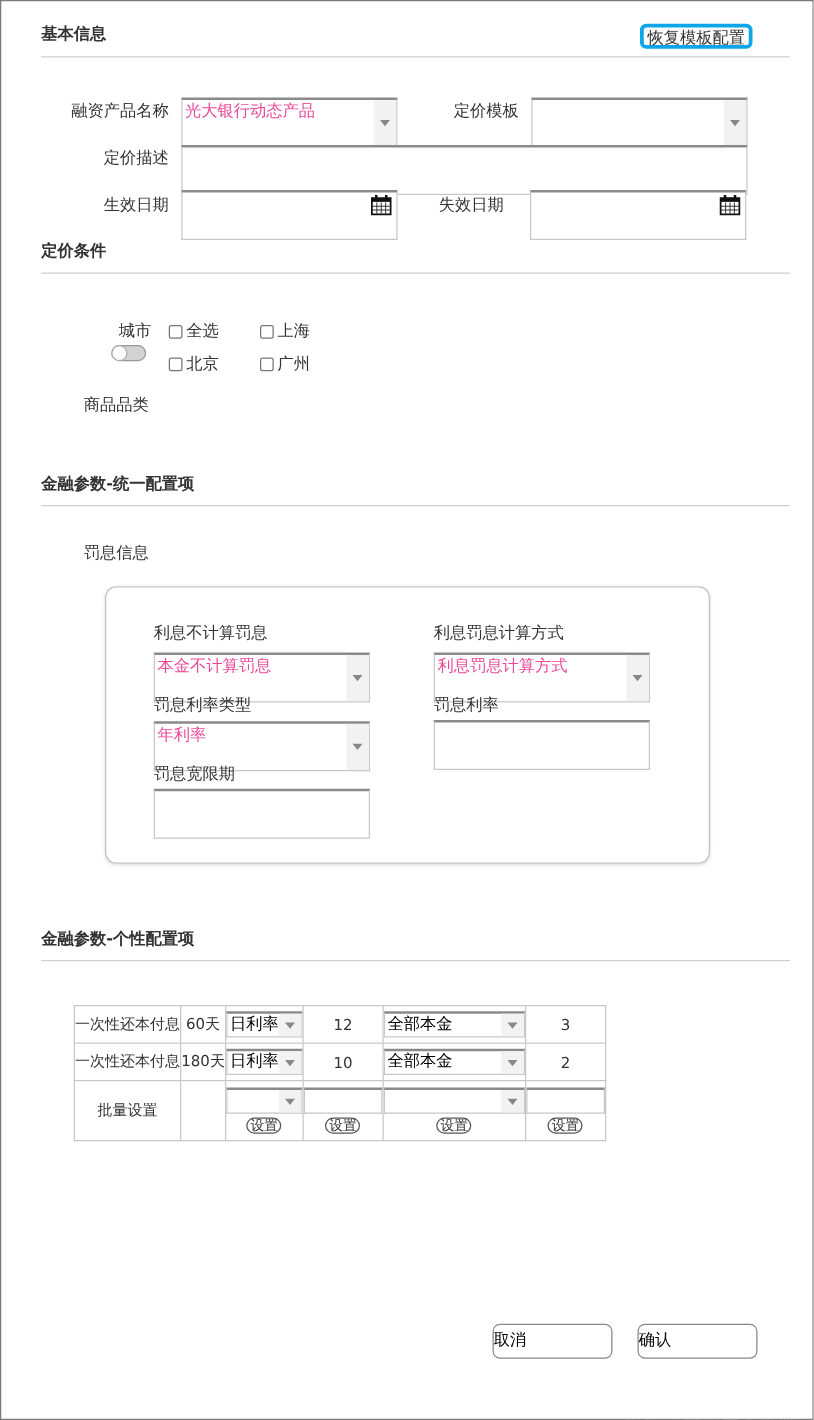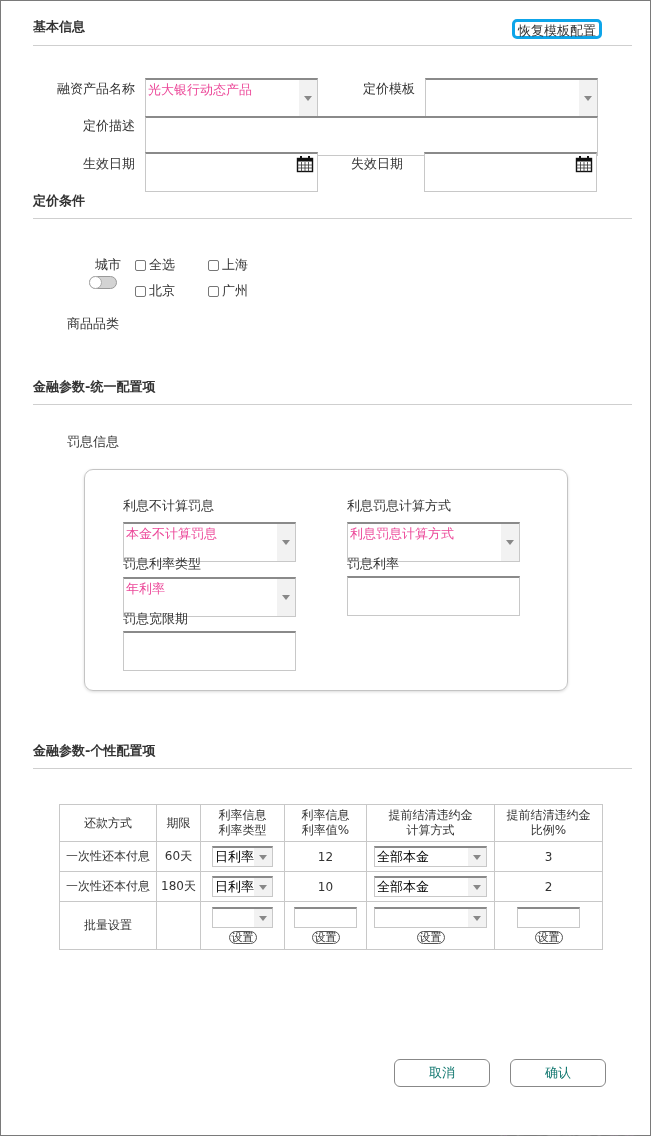--- a/index.html
+++ b/index.html
@@ -18,21 +18,21 @@
     .cb { position: absolute; display: flex; align-items: center; font-size: 13px; color: #333; }
     .cb .box { width: 11px; height: 11px; border: 1px solid #777; border-radius: 2px; margin-right: 3px; background: #fff; }
     .toggle { position: absolute; width: 28px; height: 13px; border-radius: 7px; background: #d3d3d3; border: 1px solid #999; }
     .toggle .knob { position: absolute; left: -1px; top: -1px; width: 13px; height: 13px; border-radius: 50%; background: #fff; border: 1px solid #aaa; }
     .panel { position: absolute; left: 84px; top: 469px; width: 484px; height: 222px; border: 1px solid #c4c4c4; border-radius: 9px; box-shadow: 0 1px 3px rgba(0,0,0,0.15); }
     table.grid { position: absolute; left: 59px; top: 804px; border-collapse: collapse; font-size: 12px; color: #333; }
     table.grid td { border: 1px solid #c8c8c8; text-align: center; vertical-align: middle; padding: 0; position: relative; }
     .cell-select { position: relative; display: inline-block; background: #fff; border: 1px solid #c8c8c8; border-top: 2px solid #8a8a8a; height: 21px; text-align: left; font-size: 13px; color: #000; padding-left: 2px; line-height: 17px; vertical-align: middle; }
     .cell-input { display: inline-block; background: #fff; border: 1px solid #c8c8c8; border-top: 2px solid #8a8a8a; height: 21px; vertical-align: middle; }
     .set-btn { display: inline-block; border: 1px solid #555; border-radius: 7px; font-size: 11px; line-height: 11px; height: 13px; padding: 0 2px; color: #333; background: #fff; }
-    .big-btn { position: absolute; width: 96px; height: 28px; border: 1px solid #888; border-radius: 6px; background: #fff; font-size: 13px; color: #0f766e; text-align: center; line-height: 26px; }
+    .big-btn { position: absolute; width: 96px; height: 28px; border: 1px solid #888; border-radius: 6px; background: #fff; font-size: 13px; color: #000000; line-height: 26px; }
     .watermark { position: absolute; right: 14px; top: 1134px; font-size: 15px; color: #701a75; text-shadow: 0 0 2px #fff, 1px 1px 1px #bbb; }
   </style>
 </head>
 <body>
 
 <div class="frame"></div>
 
 <div class="sec-title" style="top:18px;">基本信息</div>
 <div class="btn-small" style="left:512px; top:19px;">恢复模板配置</div>
 <div class="sec-line" style="top:45px;"></div>
@@ -123,40 +123,20 @@
 <div class="lbl" style="left:347px; top:555px;">罚息利率</div>
 <div class="input" style="left:347px; top:576px; width:173px;"></div>
 <div class="lbl" style="left:123px; top:610px;">罚息宽限期</div>
 <div class="input" style="left:123px; top:631px; width:173px;"></div>
 
 <div class="sec-title" style="top:742px;">金融参数-个性配置项</div>
 <div class="sec-line" style="top:768px;"></div>
 
 <table class="grid">
   <tbody>
-      <tr style="height:37px;">
-    <td style="width:97px;"><span>还款方式</span></td>
-    <td style="width:44px;"><span>期限</span></td>
-    <td style="width:84px; line-height:15px;">
-          <div>利率信息</div>
-          <div>利率类型</div>
-        </td>
-    <td style="width:82px; line-height:15px;">
-          <div>利率信息</div>
-          <div>利率值%</div>
-        </td>
-    <td style="width:128px; line-height:15px;">
-          <div>提前结清违约金</div>
-          <div>计算方式</div>
-        </td>
-    <td style="width:108px; line-height:15px;">
-          <div>提前结清违约金</div>
-          <div>比例%</div>
-        </td>
-  </tr>
   <tr style="height:30px;">
     <td>一次性还本付息</td>
     <td>60天</td>
     <td><span class="cell-select" style="width:61px;"><span>日利率</span><span class="select-arrow"></span></span></td>
     <td>12</td>
     <td><span class="cell-select" style="width:113px;"><span>全部本金</span><span class="select-arrow"></span></span></td>
     <td>3</td>
   </tr>
   <tr style="height:30px;">
     <td>一次性还本付息</td>

